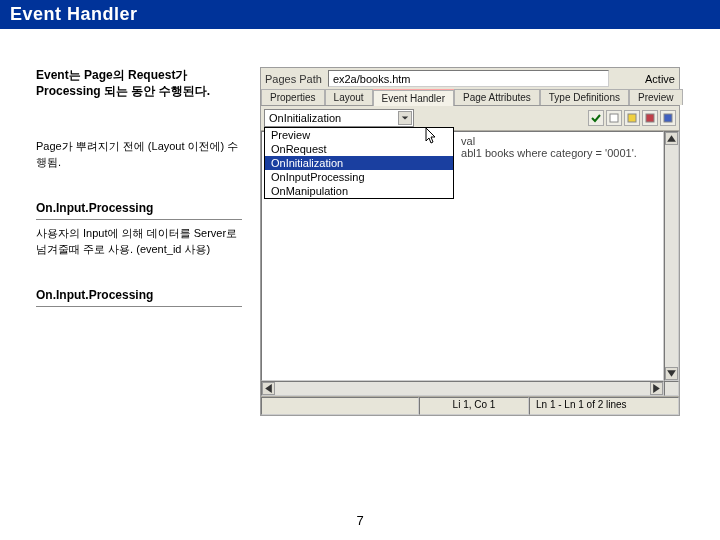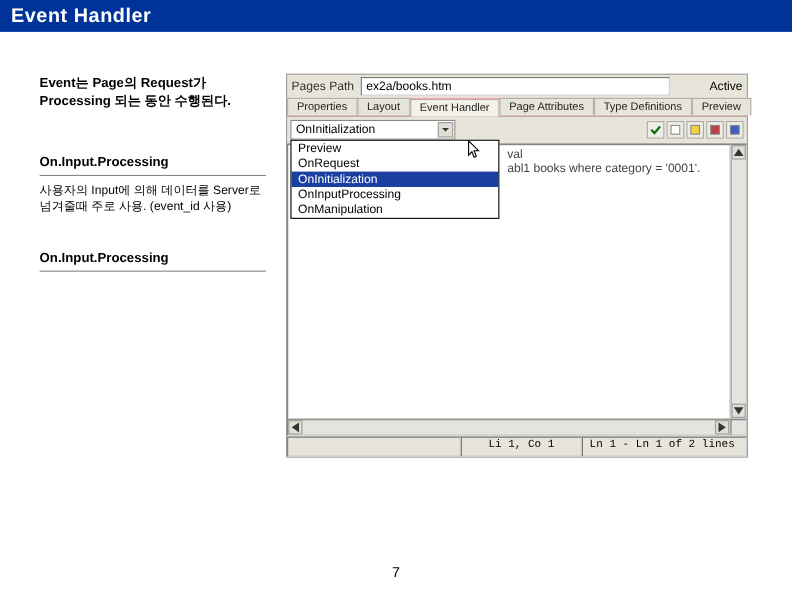--- a/index.html
+++ b/index.html
@@ -211,21 +211,20 @@
   .statusbar {
     display:flex;
     border-top:1px solid #b0ada3;
   }
   .statusbar .cell {
     border:1px inset #ccc;
     height:18px;
     font-size:10px;
     padding:1px 6px;
     background:#e7e5d9;
-    font-family:Liberation Mono, monospace;
   }
   .statusbar .cell.flex { flex:1; }
   .statusbar .cell.mid { width:110px; text-align:center; }
   .statusbar .cell.right{ width:150px; }
 
   .page-num {
     position: absolute;
     bottom: 12px;
     left: 50%;
     transform: translateX(-50%);
@@ -235,20 +234,21 @@
 </head>
 <body>
 
 <div class="titlebar">Event Handler</div>
 
 <div class="slide-body">
   <div class="left-col">
     <div class="intro">Event는 Page의 Request가 Processing 되는 동안 수행된다.</div>
 
     <div class="sect">
+      <div class="sect-body">Page가 뿌려지기 전에 (Layout 이전에) 수행됨.</div>
     </div>
     <div class="sect">
       <div class="sect-h">On.Input.Processing</div>
       <div class="sect-body">사용자의 Input에 의해 데이터를 Server로 넘겨줄때 주로 사용. (event_id 사용)</div>
     </div>
     <div class="sect">
       <div class="sect-h">On.Input.Processing</div>
     </div>
   </div>
 

